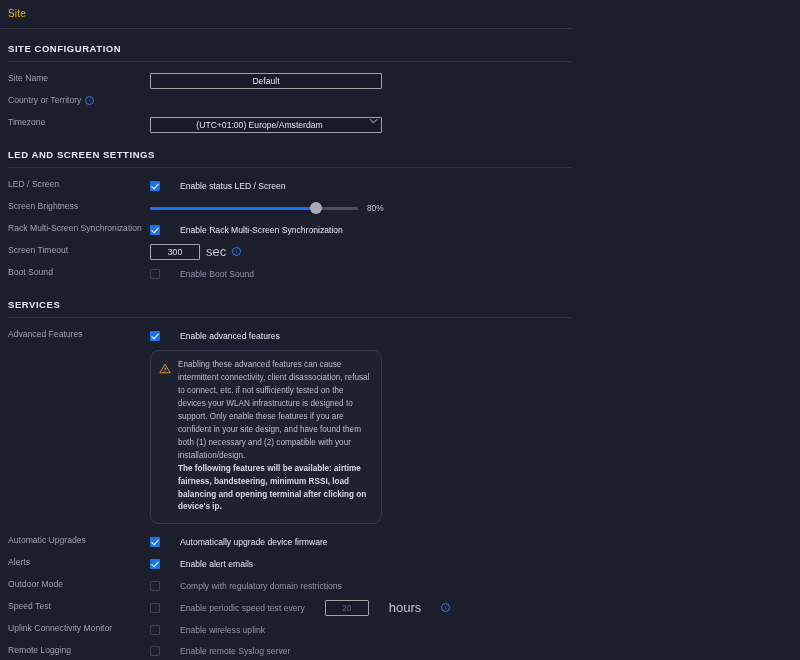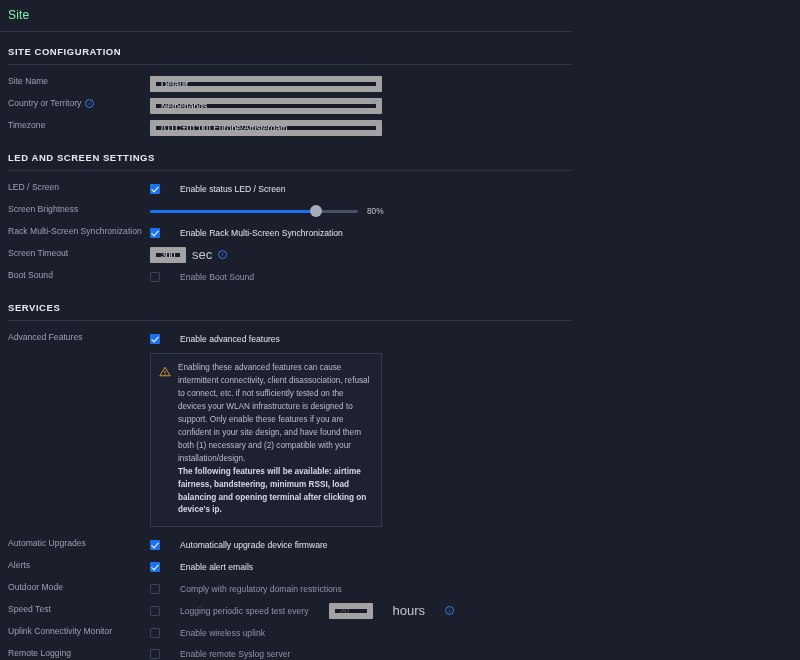--- a/index.html
+++ b/index.html
@@ -12,22 +12,22 @@
   }
   .page { position: relative; width: 800px; height: 660px; }
 
   
   .header {
     padding: 8px 0 9px 8px;
     border-bottom: 1px solid #2e3345;
     width: 571px;
   }
   .header-title {
-    font-size: 12px;
-    color: #86efac;
+    font-size: 10px;
+    color: #eab308;
     letter-spacing: .2px;
   }
 
   .content { padding: 0 0 0 8px; width: 579px; }
 
   
   .section-title {
     font-size: 9.5px;
     font-weight: bold;
     color: #e7eaf0;
@@ -53,33 +53,34 @@
     display: flex;
     align-items: center;
     gap: 4px;
     text-align: right;
   }
   .row-field { flex: 1; padding-top: 1px; }
 
   
   .text-input {
     background: #181b27;
-    border: 6px solid #a3a3a3;
+    border: 1px solid #a3a3a3;
     color: #dfe3ec;
     font-size: 8.6px;
     font-family: "Liberation Sans", sans-serif;
     height: 16px;
     line-height: 14px;
     padding: 0 5px;
     outline: none;
     border-radius: 1px;
+    text-align: center;
   }
   .w-wide { width: 232px; }
   .w-small { width: 44px; }
-  .w-xsmall { width: 36px; }
+  .w-xsmall { width: 50px; }
   .input-disabled { color: #5b6178; }
 
   .select-box {
     position: relative;
     display: inline-block;
   }
   .select-box .text-input { width: 232px; padding-right: 18px; }
   .chev {
     position: absolute;
     right: 6px; top: 4px;
@@ -158,21 +159,21 @@
   
   .warn-box {
     width: 232px;
     border: 1px solid #343a4d;
     background: #1d2130;
     padding: 8px 9px 9px 8px;
     display: flex;
     gap: 7px;
     margin-top: 5px;
     margin-bottom: 6px;
-    border-radius: 1px;
+    border-radius: 9px;
   }
   .warn-icon { flex: 0 0 12px; padding-top: 1px; }
   .warn-text { font-size: 8.2px; color: #b9bfcf; line-height: 1.58; }
   .warn-text p { margin: 0; }
   .warn-text p.strong { font-weight: bold; color: #d6dbe7; }
 
   .multi-cb > .cb-line { height: 17px; }
 </style>
 </head>
 <body>
@@ -192,30 +193,20 @@
       <div class="row-label">Site Name</div>
       <div class="row-field">
         <input class="text-input w-wide" value="Default" style="">
       </div>
     </div>
 
     <div class="row">
       <div class="row-label">
         <span>Country or Territory</span>
         <span class="info-icon">i</span>
-      </div>
-      <div class="row-field">
-        <div class="select-box">
-          <input class="text-input" readonly="" value="Netherlands" style="">
-          <span class="chev">
-            <svg viewBox="0 0 10 6" width="9" height="6">
-                <path d="M1 1L5 5L9 1" stroke="#8e95a9" stroke-width="1.2" fill="none"></path>
-              </svg>
-          </span>
-        </div>
       </div>
     </div>
 
     <div class="row">
       <div class="row-label">Timezone</div>
       <div class="row-field">
         <div class="select-box">
           <input class="text-input" readonly="" value="(UTC+01:00) Europe/Amsterdam" style="">
           <span class="chev">
             <svg viewBox="0 0 10 6" width="9" height="6">
@@ -337,21 +328,21 @@
           <span class="cb-label dim">Comply with regulatory domain restrictions</span>
         </div>
       </div>
     </div>
 
     <div class="row">
       <div class="row-label">Speed Test</div>
       <div class="row-field">
         <div class="cb-line">
           <span class="cb off"></span>
-          <span class="cb-label dim">Logging periodic speed test every</span>
+          <span class="cb-label dim">Enable periodic speed test every</span>
           <input class="text-input w-small input-disabled" value="20" style="">
           <span class="unit-text">hours</span>
           <span class="info-icon">i</span>
         </div>
       </div>
     </div>
 
     <div class="row">
       <div class="row-label">Uplink Connectivity Monitor</div>
       <div class="row-field">

